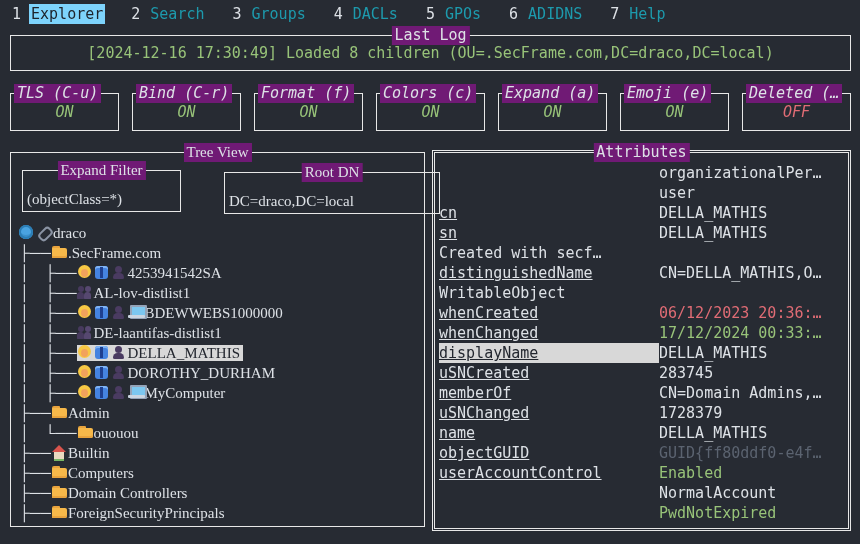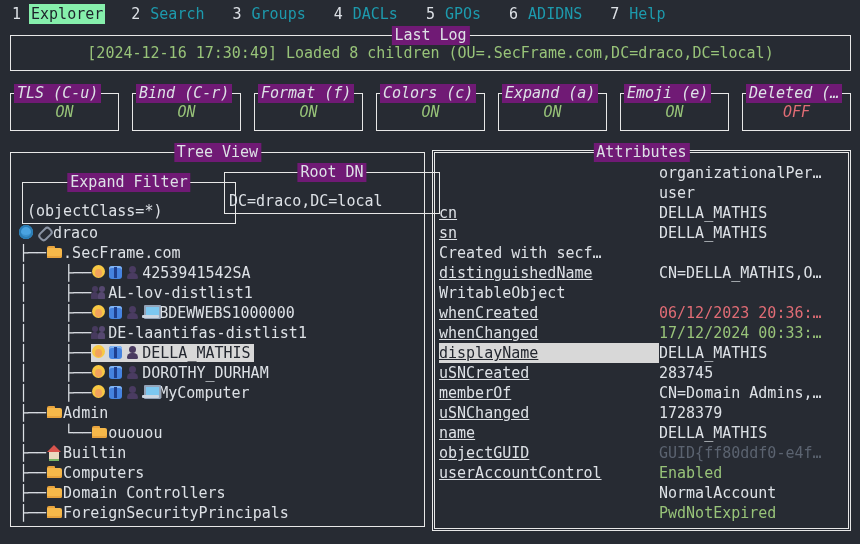--- a/index.html
+++ b/index.html
@@ -8,39 +8,39 @@
     background:#272b33;
     font-family:"DejaVu Sans Mono","Liberation Mono",monospace;
     font-size:15px; color:#dde1e6;
     position:relative;
   }
   
   .menubar { position:absolute; left:12px; top:2px; height:24px; display:flex; gap:26px; align-items:center; white-space:pre; }
   .menu-item { display:flex; align-items:center; }
   .menu-num { color:#dde1e6; margin-right:8px; }
   .menu-label { color:#1d9aad; padding:1px 2px; }
-  .menu-label.active { background:#86efac; color:#1d222b; }
+  .menu-label.active { background:#7dd3fc; color:#1d222b; }
   
   .panel { position:absolute; border:1px solid #e8e8e8; }
   .panel.double { border:3px double #e8e8e8; }
   .panel-title { position:absolute; top:-10px; left:50%; transform:translateX(-50%); background:#701a75; padding:0 3px; color:#dde1e6; white-space:pre; line-height:19px; }
   .panel-title.left { left:3px; transform:none; max-width:calc(100% - 6px); overflow:hidden; }
   
   #lastlog { left:10px; top:35px; width:841px; height:36px; display:flex; align-items:center; justify-content:center; }
   #lastlog .msg { color:#98c379; white-space:pre; }
   
   #toggles { position:absolute; left:10px; top:93px; width:841px; display:flex; gap:13px;font-style:italic; }
   .toggle-box { position:relative; flex:1 1 0; height:38px; border:1px solid #e8e8e8; display:flex; align-items:center; justify-content:center; }
   .toggle-val.on { color:#98c379; }
   .toggle-val.off { color:#e06c75; }
   
-  #treepanel { left:10px; top:152px; width:415px; height:375px; }
+  #treepanel { left:10px; top:152px; width:415px; height:375px;font-family:Liberation Serif, serif; }
   #attrpanel { left:432px; top:150px; width:419px; height:381px; }
   .inner-box { position:absolute; border:1px solid #e8e8e8; height:42px; }
-  #filterbox { left:11px; top:29px; width:214px; }
+  #filterbox { left:11px; top:17px; width:159px; }
   #rootdnbox { left:213px; top:19px; width:216px; }
   .inner-box .val { position:absolute; left:4px; bottom:3px; white-space:pre; color:#dde1e6; }
   
   #tree { position:absolute; left:8px; top:70px; right:2px; }
   .tree-row { height:20px; line-height:20px; white-space:pre; overflow:hidden; }
   .tree-prefix { color:#dde1e6; }
   .tree-sel { background:#d8d8d8; color:#23272f; padding-right:3px; }
   
   #attrs { position:absolute; left:4px; top:10px; right:2px; }
   .attr-row { height:20px; line-height:20px; display:flex; white-space:pre; overflow:hidden; }

